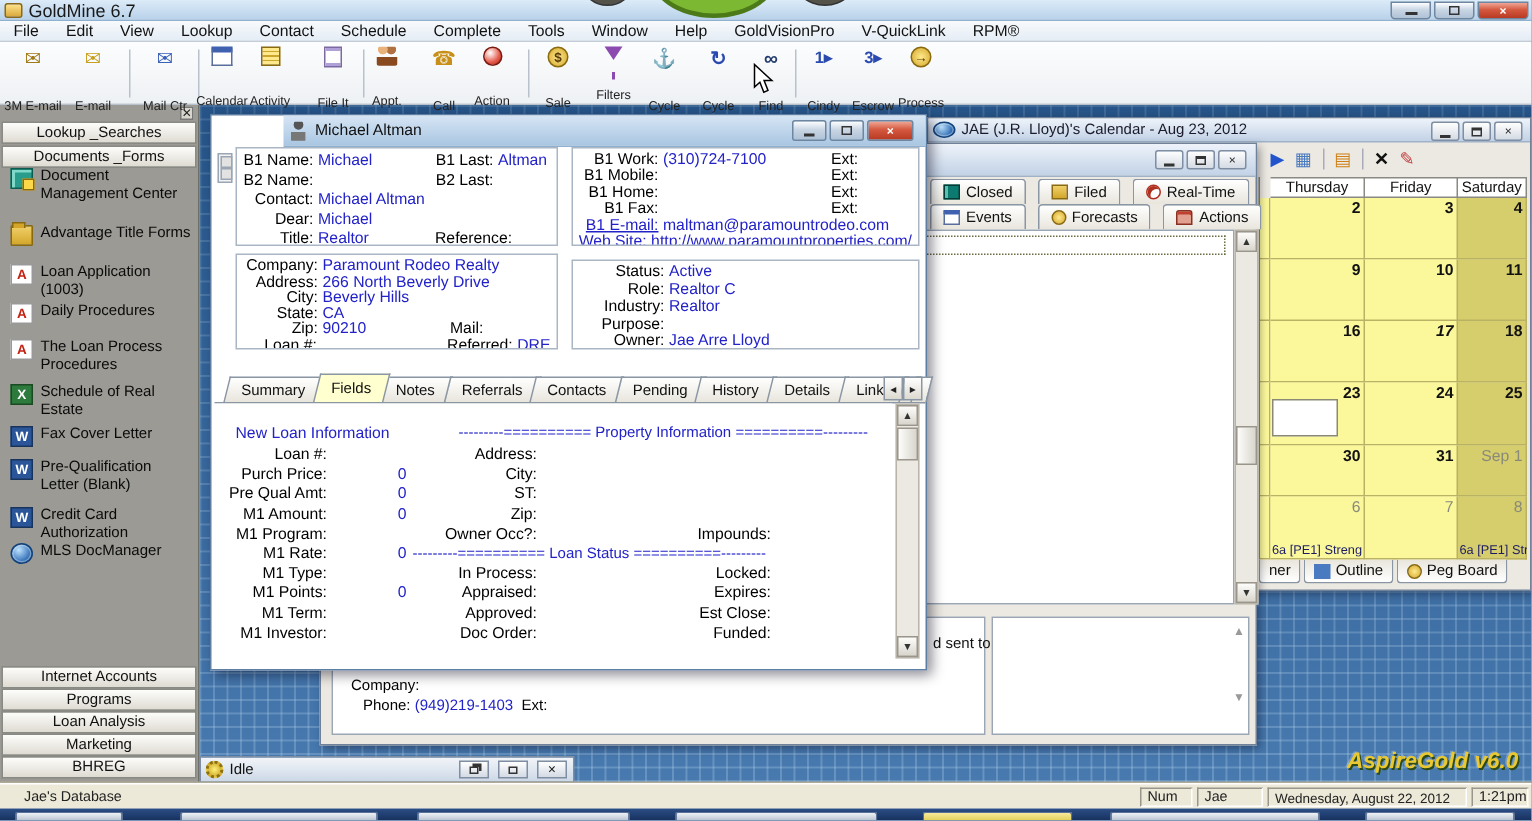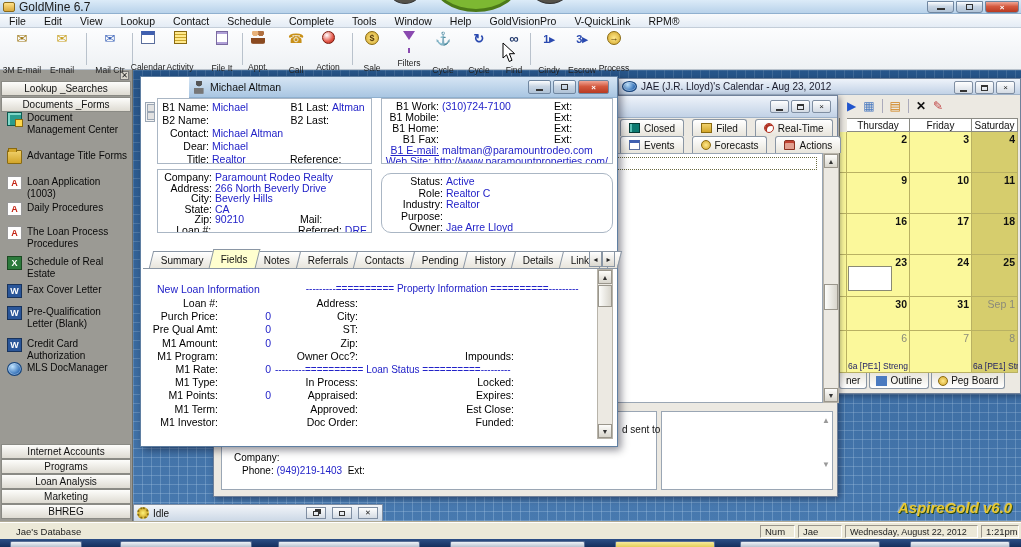--- a/index.html
+++ b/index.html
@@ -391,21 +391,21 @@
         </div>
       <div class="ccell wkend" style="width:46px;">
           <span class="cdate">11</span>
         </div>
     </div>
     <div class="cweek" style="top:96px;height:41px;">
       <div class="ccell sliver"></div>
       <div class="ccell" style="width:63px;">
           <span class="cdate">16</span>
         </div>
-      <div class="ccell" style="width:62px;">
+      <div class="ccell" style="width:62px;font-style:italic;">
           <span class="cdate">17</span>
         </div>
       <div class="ccell wkend" style="width:46px;">
           <span class="cdate">18</span>
         </div>
     </div>
     <div class="cweek" style="top:137px;height:42px;">
       <div class="ccell sliver"></div>
       <div class="ccell" style="width:63px;">
           <span class="cdate">23</span>
@@ -619,21 +619,21 @@
         <span class="lab">Mail:</span>
       </div>
     <div class="row">
         <span class="lab w55">Loan #:</span>
         <span class="val w85"></span>
         <span class="lab">Referred:</span>
         <span class="val">DRE</span>
       </div>
   </div>
 
-  <div class="cpanel lh115" style="left:240px;top:96px;width:232px;height:60px;border-radius:10px;">
+  <div class="cpanel lh115" style="left:240px;top:96px;width:232px;height:60px;">
     <div class="row">
         <span class="lab w62">Status:</span>
         <span class="val">Active</span>
       </div>
     <div class="row">
         <span class="lab w62">Role:</span>
         <span class="val">Realtor C</span>
       </div>
     <div class="row">
         <span class="lab w62">Industry:</span>

